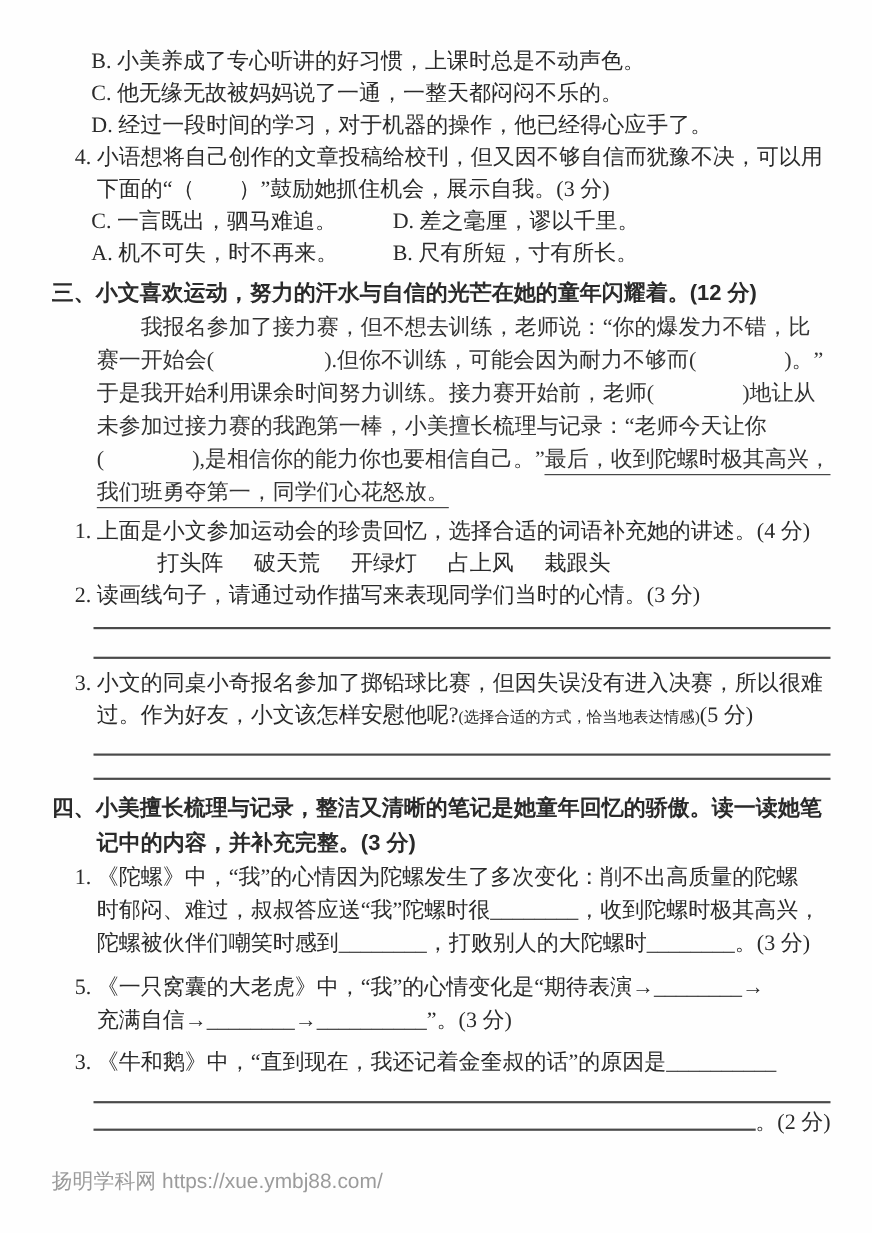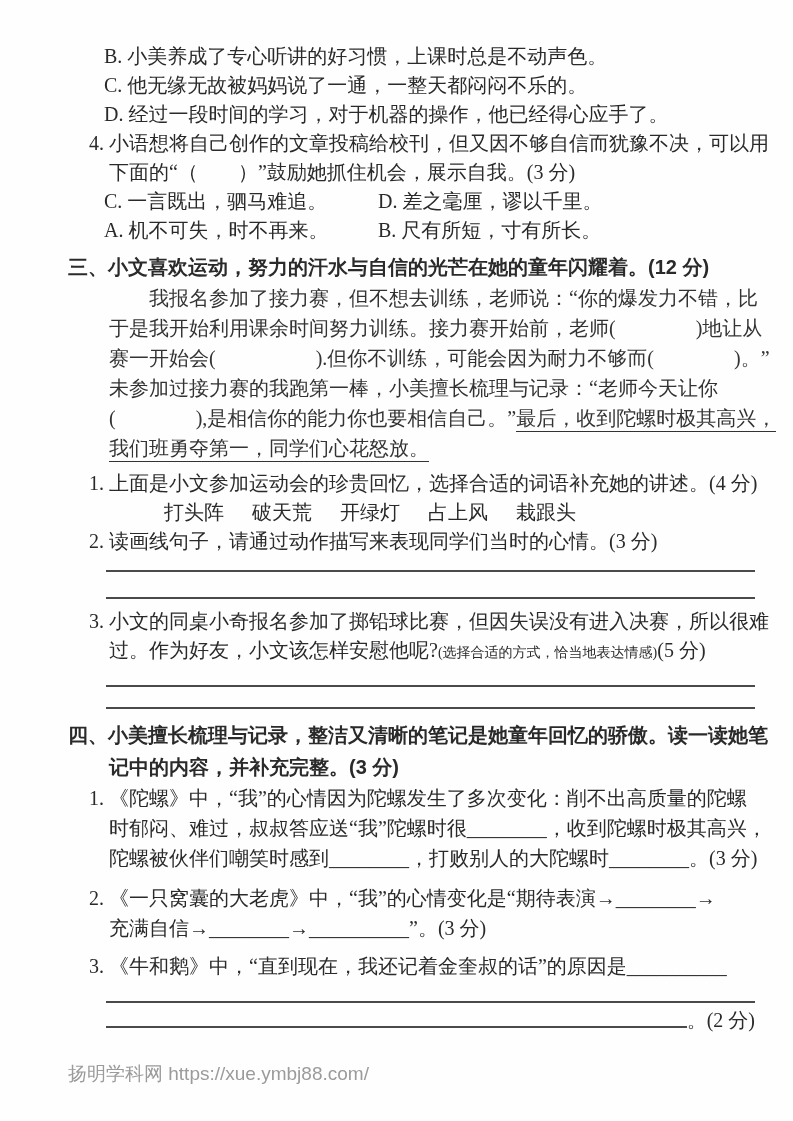--- a/index.html
+++ b/index.html
@@ -14,21 +14,21 @@
   body{
     width:793px;height:1121px;
     background:var(--paper);
     color:var(--ink);
     font-family:"Liberation Serif","DejaVu Serif",serif;
     font-size:20px;
     overflow:hidden;
   }
   .sheet{
     width:793px;height:820px;
-    padding:42px 38px 0 68px;
+    padding:42px 38px 0 47px;
   }
   .line{line-height:29px;white-space:nowrap;}
   .opt{padding-left:36px;}
   .q-first{padding-left:21px;}
   .q-cont{padding-left:41px;}
 
   
   .opt-row{display:flex;line-height:29px;white-space:nowrap;}
   .opt-row .col1{width:310px;padding-left:36px;}
 
@@ -105,22 +105,22 @@
     <div class="opt-row">
       <span class="col1">A. 机不可失，时不再来。</span>
       <span>B. 尺有所短，寸有所长。</span>
     </div>
   </div>
 
   <div class="sec-head first">三、小文喜欢运动，努力的汗水与自信的光芒在她的童年闪耀着。(12 分)</div>
 
   <div class="passage">
     <div class="line first-line">我报名参加了接力赛，但不想去训练，老师说：“你的爆发力不错，比</div>
+    <div class="line">赛一开始会(　　　　　).但你不训练，可能会因为耐力不够而(　　　　)。”</div>
     <div class="line">于是我开始利用课余时间努力训练。接力赛开始前，老师(　　　　)地让从</div>
-    <div class="line">赛一开始会(　　　　　).但你不训练，可能会因为耐力不够而(　　　　)。”</div>
     <div class="line">未参加过接力赛的我跑第一棒，小美擅长梳理与记录：“老师今天让你</div>
     <div class="line"><span>(　　　　),是相信你的能力你也要相信自己。”</span><span class="uline">最后，收到陀螺时极其高兴，</span></div>
     <div class="line"><span class="uline">我们班勇夺第一，同学们心花怒放。</span></div>
   </div>
 
   <div class="line q-first mt6">1. 上面是小文参加运动会的珍贵回忆，选择合适的词语补充她的讲述。(4 分)</div>
 
   <div class="word-bank">
     <span>打头阵</span>
     <span>破天荒</span>
@@ -147,21 +147,21 @@
     <span class="cont">记中的内容，并补充完整。(3 分)</span>
   </div>
 
   <div>
     <div class="line pass30 q-first">1. 《陀螺》中，“我”的心情因为陀螺发生了多次变化：削不出高质量的陀螺</div>
     <div class="line pass30 q-cont">时郁闷、难过，叔叔答应送“我”陀螺时很________，收到陀螺时极其高兴，</div>
     <div class="line pass30 q-cont">陀螺被伙伴们嘲笑时感到________，打败别人的大陀螺时________。(3 分)</div>
   </div>
 
   <div>
-    <div class="line pass30 q-first mt10">2. 《一只窝囊的大老虎》中，“我”的心情变化是“期待表演→________→</div>
+    <div class="line pass30 q-first mt10">5. 《一只窝囊的大老虎》中，“我”的心情变化是“期待表演→________→</div>
     <div class="line pass30 q-cont">充满自信→________→__________”。(3 分)</div>
   </div>
 
   <div>
     <div class="line pass30 q-first mt8">3. 《牛和鹅》中，“直到现在，我还记着金奎叔的话”的原因是__________</div>
   </div>
 
   <div class="ans-line" style="height:22px;"></div>
   <div class="ans-row" style="height:32px;">
     <div class="stretch"></div>

